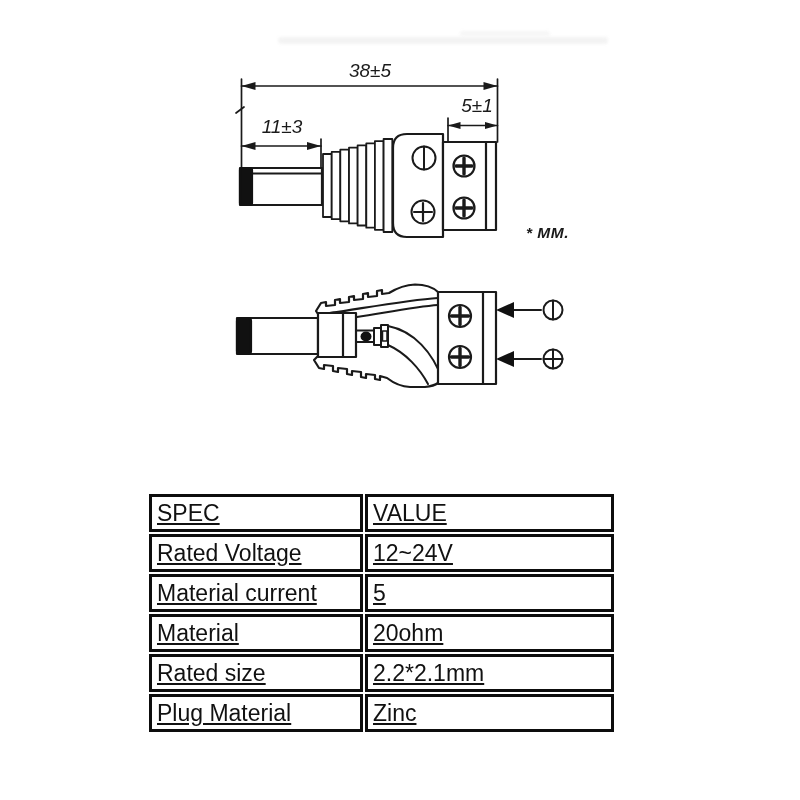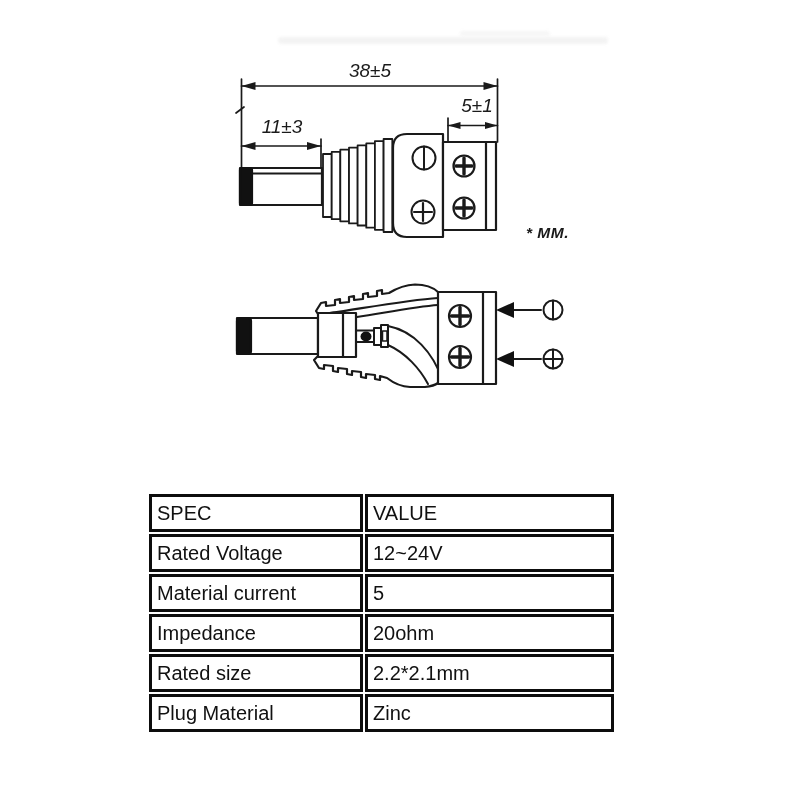--- a/index.html
+++ b/index.html
@@ -22,26 +22,27 @@
   table.spec-table{
     position:absolute;left:147px;top:492px;
     width:451px;height:241px;
     border-spacing:2px;border-collapse:separate;
     table-layout:fixed;background:#ffffff;
   }
   table.spec-table td{
     border:3px solid #0d0d0d;
     height:32px;
     padding:0 4px 0 5px;
-    font-size:20px;
+    font-size:23px;
     color:#111;
     vertical-align:middle;
     white-space:nowrap;
     overflow:hidden;
     background:#ffffff;
+    text-decoration:underline;
   }
   td.c1{width:199px;}
   td.c2{width:234px;margin-left:40px;}
 </style>
 </head>
 <body>
 
 <div class="stage">
 
   <div class="smudge" style="left:278px;top:37px;width:330px;height:7px;"></div>
@@ -199,21 +200,21 @@
       </tr>
       <tr>
         <td class="c1">Rated Voltage</td>
         <td class="c2">12~24V</td>
       </tr>
       <tr>
         <td class="c1">Material current</td>
         <td class="c2">5</td>
       </tr>
       <tr>
-        <td class="c1">Impedance</td>
+        <td class="c1">Material</td>
         <td class="c2">20ohm</td>
       </tr>
       <tr>
         <td class="c1">Rated size</td>
         <td class="c2">2.2*2.1mm</td>
       </tr>
       <tr>
         <td class="c1">Plug Material</td>
         <td class="c2">Zinc</td>
       </tr>

